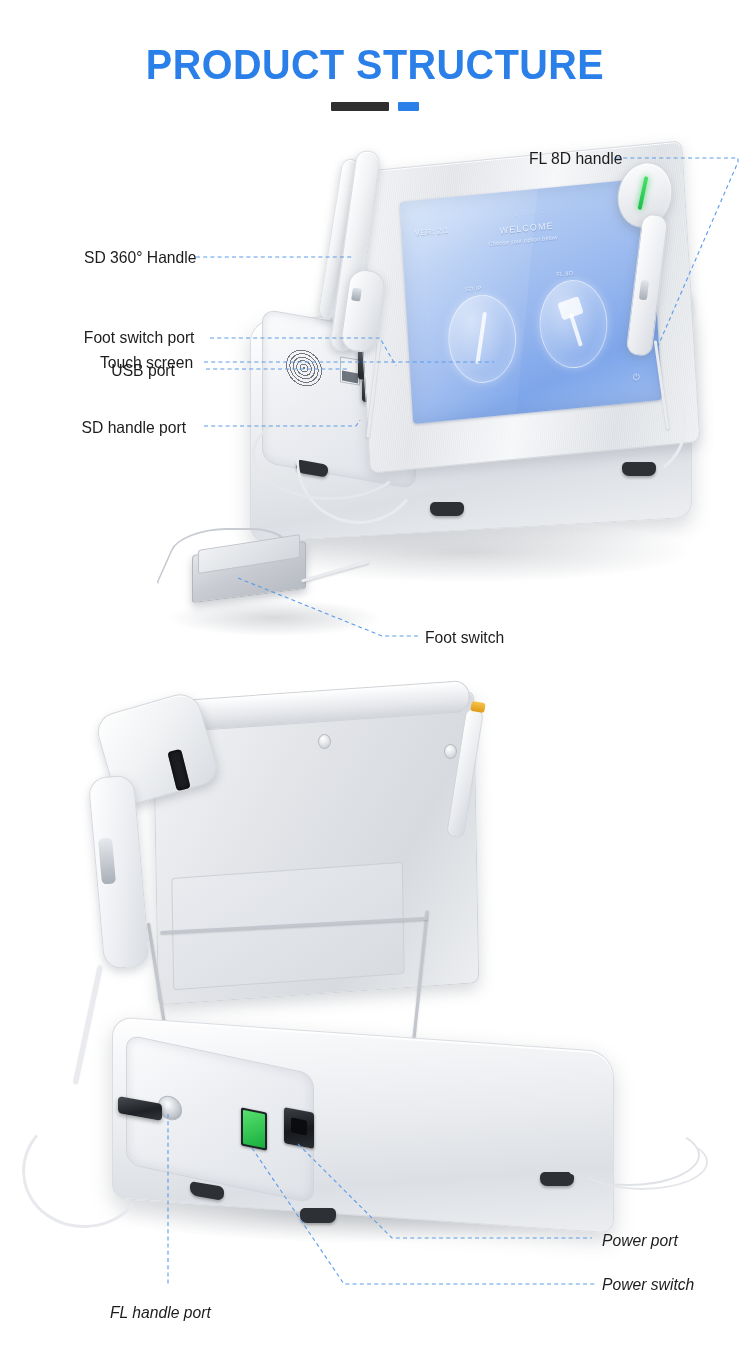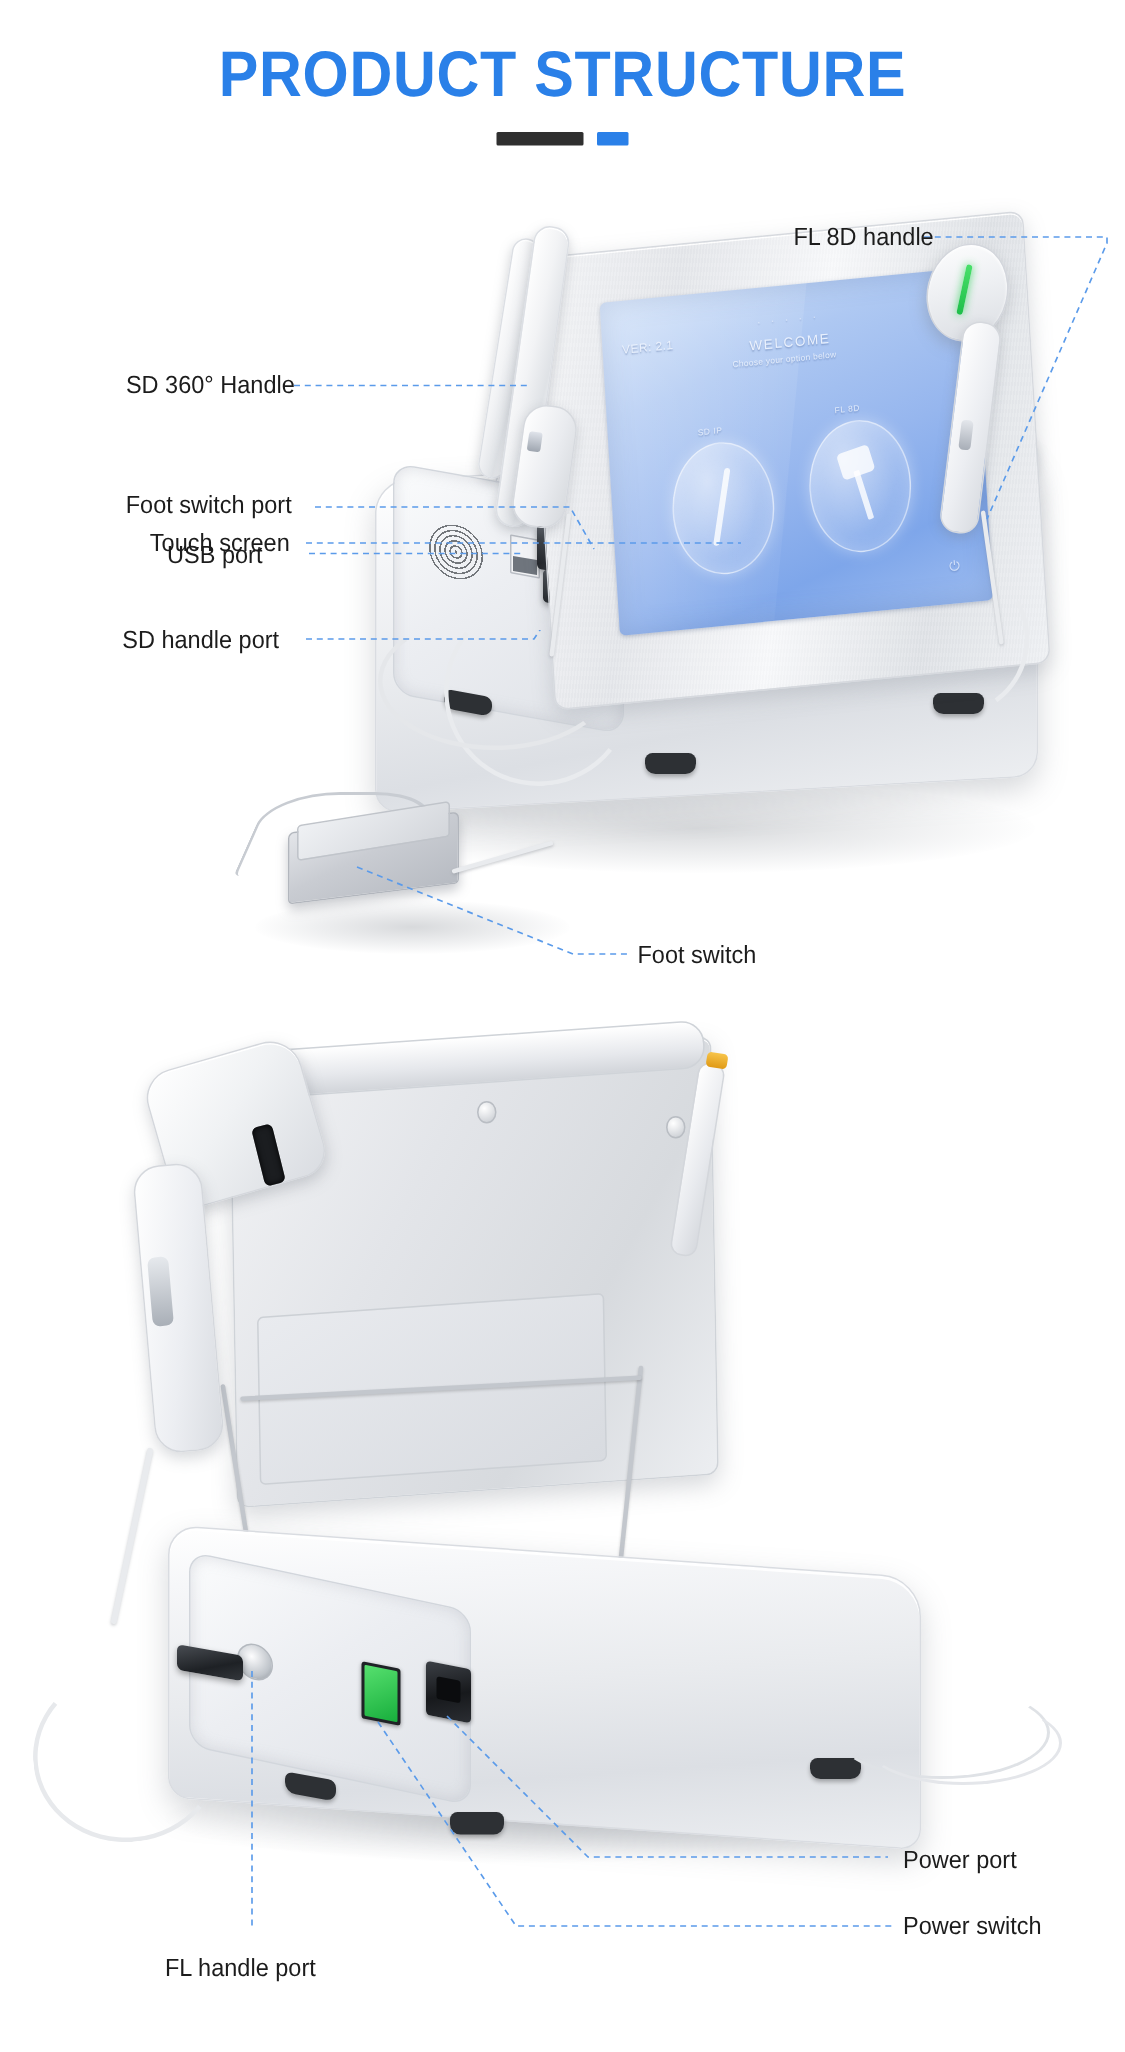--- a/index.html
+++ b/index.html
@@ -4,21 +4,21 @@
 <style>
   html,body{margin:0;padding:0;background:#fff;}
   body{
     width:750px;height:1368px;position:relative;overflow:hidden;
     font-family:"Liberation Sans","DejaVu Sans",sans-serif;
     background:#ffffff;
   }
   .page{position:absolute;inset:0;background:#ffffff;}
 
   
-  .header{position:absolute;left:0;top:0;width:750px;height:125px;}
+  .header{position:absolute;left:0;top:14px;width:750px;height:125px;}
   .title{
     position:absolute;left:0;top:26px;width:750px;text-align:center;
     font-family:"Liberation Sans Narrow","Liberation Sans",sans-serif;
     font-weight:700;font-size:43px;letter-spacing:.5px;color:#2a80e8;
     transform:scaleX(.92);transform-origin:center;white-space:nowrap;
   }
   .rule-wrap{position:absolute;left:0;top:88px;width:750px;
     display:flex;justify-content:center;align-items:center;gap:9px;}
   .rule-dark{width:58px;height:9px;background:#2f2f2f;border-radius:1px;}
   .rule-blue{width:21px;height:9px;background:#2a80e8;border-radius:1px;}
@@ -35,21 +35,21 @@
 
   
   .leader{position:absolute;pointer-events:none;}
   svg.leader line,svg.leader polyline,svg.leader path{
     stroke:#5b9bea;stroke-width:1.1;fill:none;
     stroke-dasharray:4 3.2;stroke-linejoin:miter;
   }
 
   
   .scene1{position:absolute;left:0;top:130px;width:750px;height:545px;}
-  .scene2{position:absolute;left:0;top:672px;width:750px;height:600px;}
+  .scene2{position:absolute;left:0;top:672px;width:750px;height:600px;font-style:italic;}
 
   .shadow-floor{
     position:absolute;border-radius:50%;
     background:radial-gradient(ellipse at center,rgba(140,145,152,.34) 0%,rgba(160,165,172,.16) 45%,rgba(255,255,255,0) 72%);
   }
 
   
   .panel{
     position:absolute;
     background:linear-gradient(103deg,#f4f5f7 0%,#e4e6ea 26%,#f7f8fa 52%,#dfe2e6 78%,#eef0f3 100%);

